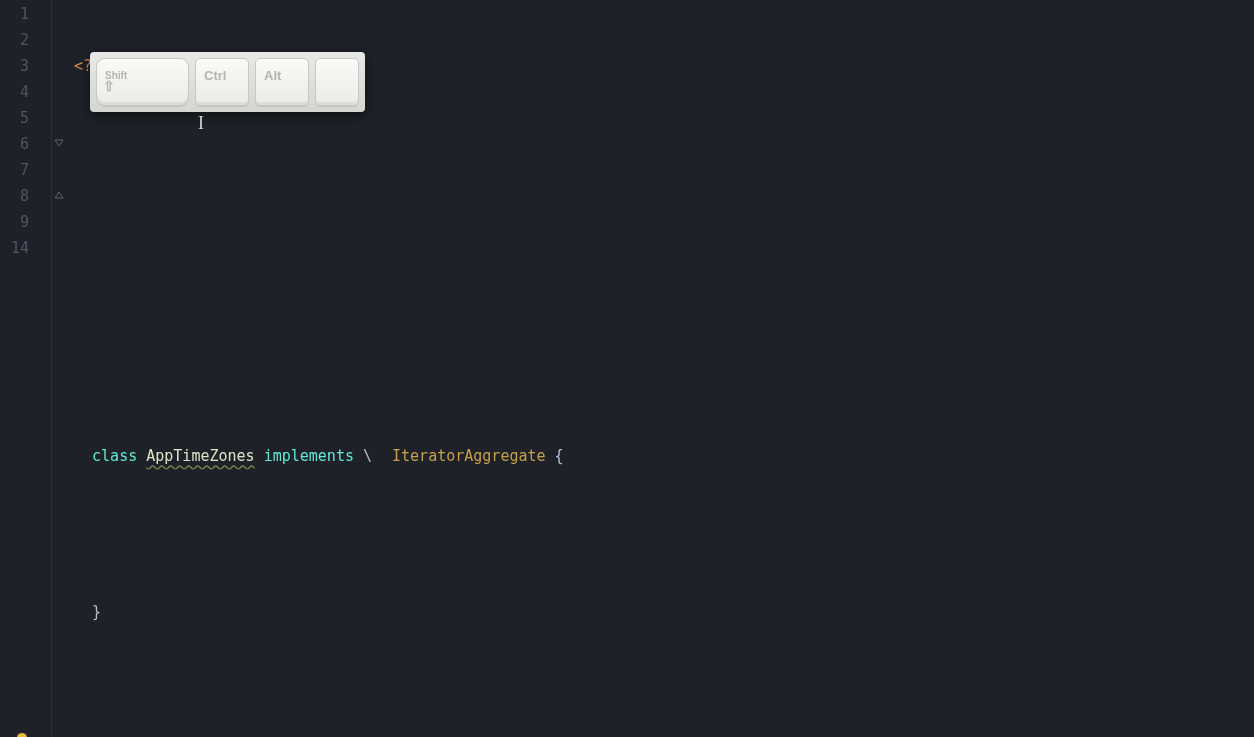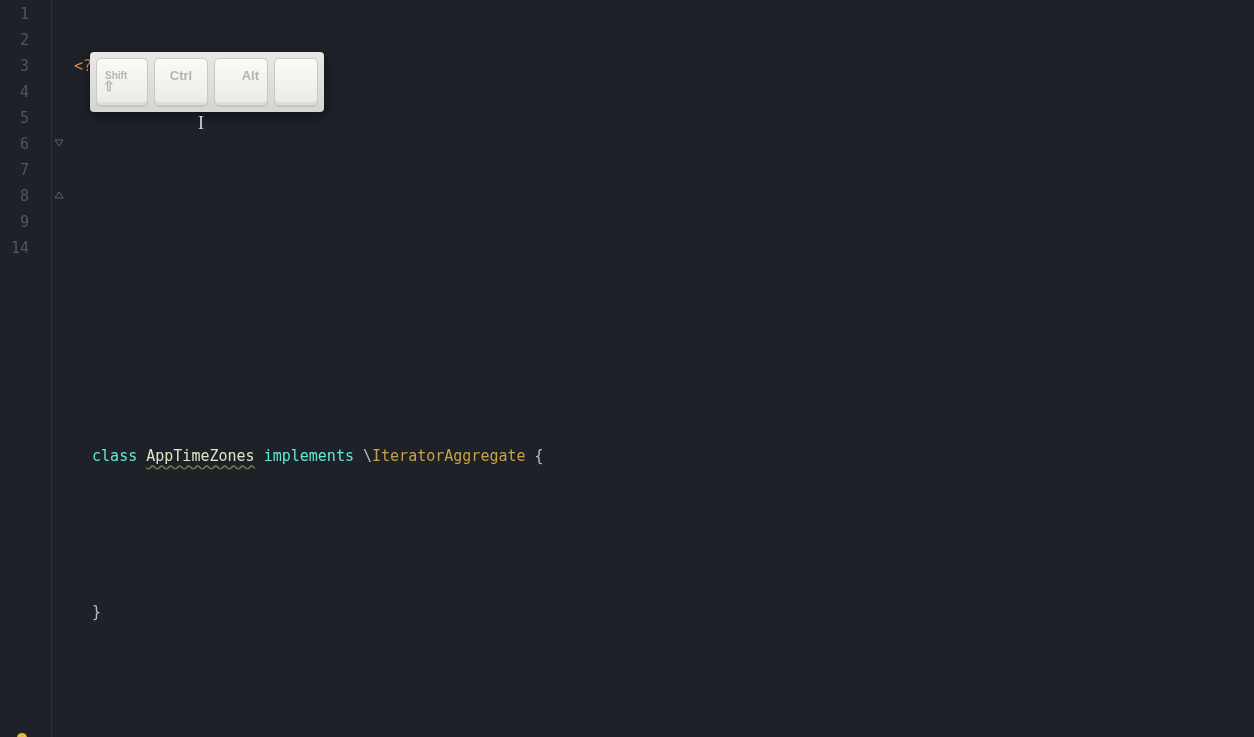--- a/index.html
+++ b/index.html
@@ -51,21 +51,21 @@
       padding-top: 1px;
       padding-left: 6px;
       position: relative;
       white-space: pre;
     }
     .line { height: 26px; position: relative; }
     .line > * { position: relative; z-index: 1; }
     .t-tag    { color: #dd8a3c; }
     .t-kw     { color: #5eead4; }
     .t-class  { color: #e0e4c8; }
-    .t-impl   { color: #c6a148; }
+    .t-impl   { color: #c6a148; margin-left: 20px; }
     .t-punc   { color: #b8bfce; }
     .t-ns     { color: #b8bfce; }
     .underline-wavy { text-decoration: underline wavy #777d4a; text-underline-offset: 3px; }
 
     .bulb {
       position: absolute;
       left: -60px;
       top: 3px;
       width: 16px;
       height: 16px;
@@ -94,29 +94,29 @@
       box-shadow: inset 0 -3px 0 rgba(0,0,0,0.06), 0 1px 0 rgba(0,0,0,0.1);
       color: #b4b4b0;
       font-family: Arial, sans-serif;
       font-weight: bold;
       display: flex;
       flex-direction: column;
       justify-content: flex-start;
       padding: 4px 8px;
       position: relative;
     }
-    .key.shift { width: 52px; font-size: 10px; }
+    .key.shift { width: 93px; font-size: 10px; border-radius: 9px; }
     .key.shift .arrow {
       position: absolute;
       left: 6px;
       bottom: 6px;
       font-size: 14px;
     }
-    .key.ctrl  { width: 54px; font-size: 13px; display:flex; align-items:center; }
-    .key.alt   { width: 54px; font-size: 13px; display:flex; align-items:flex-end; }
+    .key.ctrl  { width: 54px; font-size: 13px; display:flex; align-items:flex-start; }
+    .key.alt   { width: 54px; font-size: 13px; display:flex; align-items:flex-start; }
     .key.blank { width: 44px; }
 
     .text-cursor {
       position: absolute;
       top: 110px;
       left: 198px;
       color: #d0d4dd;
       font-size: 18px;
       z-index: 11;
       font-family: serif;

